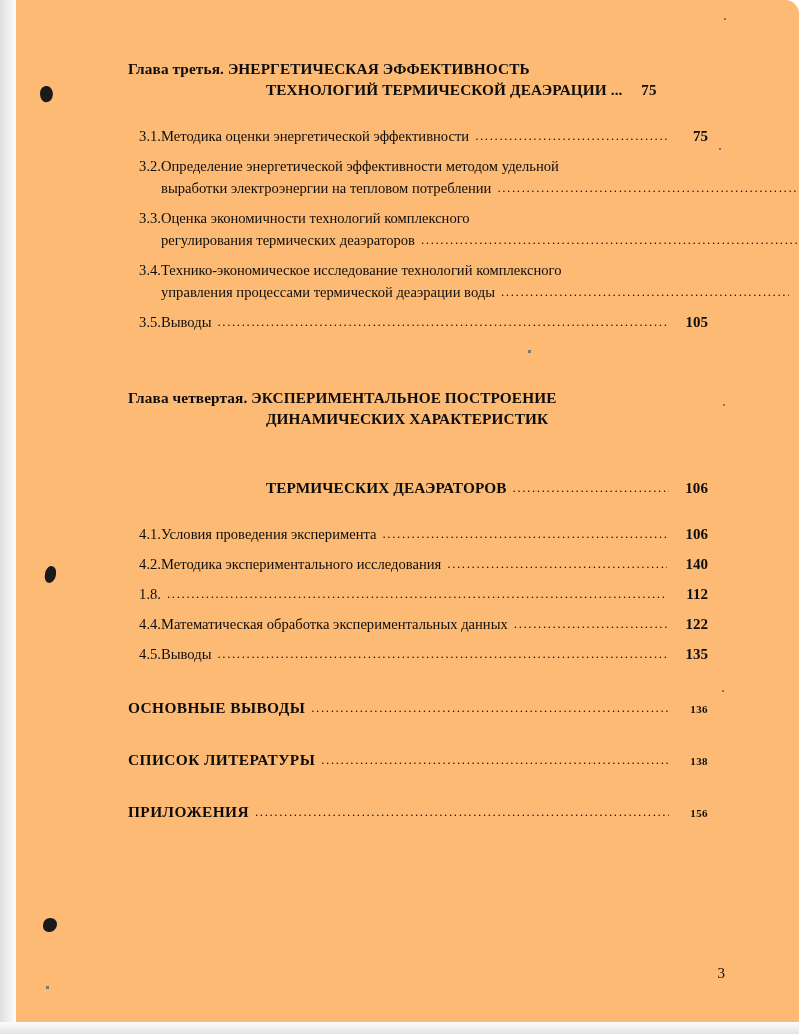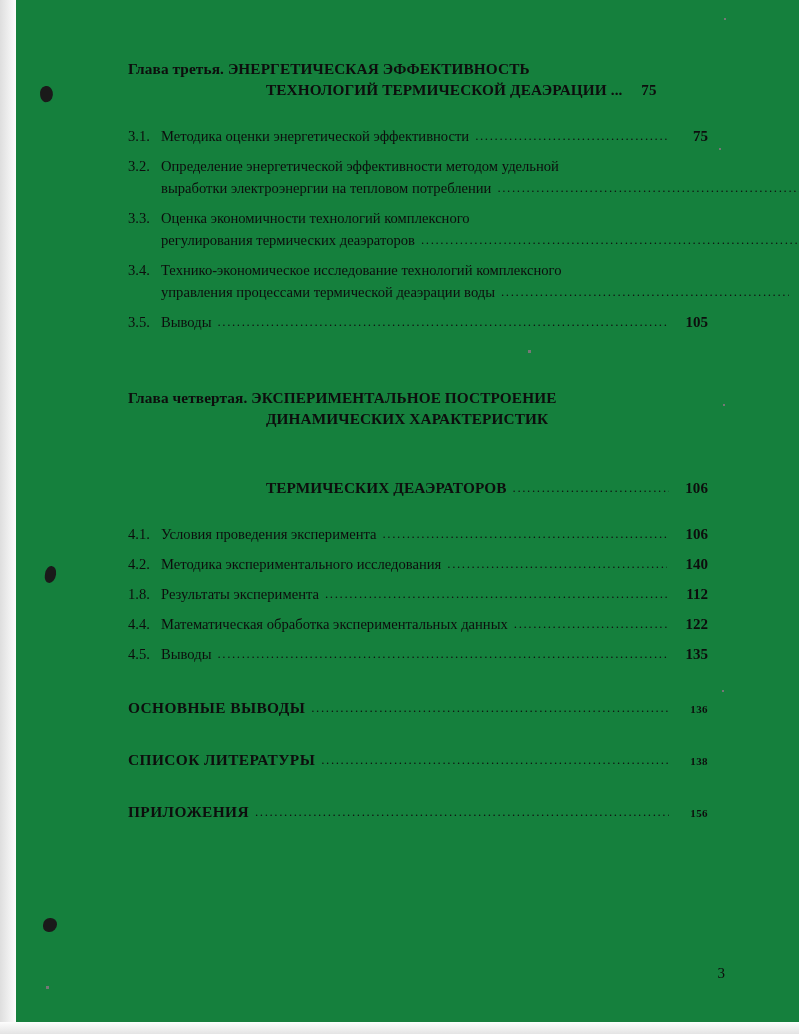--- a/index.html
+++ b/index.html
@@ -11,21 +11,22 @@
     width: 799px;
     height: 1034px;
     position: relative;
     font-family: "Liberation Serif", serif;
     color: #0d0d0d;
     overflow: hidden;
   }
   .page {
     position: absolute;
     inset: 0;
-    background: #15803d;
+    background: #fdba74;
+    border-radius: 14px;
   }
   
   .scan-edge-left {
     position: absolute;
     left: 0; top: 0;
     width: 16px; height: 1034px;
     background: linear-gradient(to right, #dedede, #fdfdfd);
   }
   .scan-edge-bottom {
     position: absolute;
@@ -85,20 +86,21 @@
   .entry {
     display: flex;
     align-items: baseline;
     font-size: 14.6px;
     line-height: 22px;
     margin-bottom: 7px;
   }
   .entry .num {
     width: 33px;
     flex: none;
+    text-align: right;
   }
   .entry .body {
     flex: 1;
     display: flex;
     flex-wrap: wrap;
     align-items: baseline;
   }
   .entry .label {
     white-space: pre-wrap;
   }
@@ -287,21 +289,20 @@
       <span class="entry-inner">
         <span class="label">Методика экспериментального исследования</span>
         <span class="dots">................................................................................................................</span>
         <span class="pageno">140</span>
       </span>
     </div>
 
     <div class="entry">
       <span class="num">1.8.</span>
       <span class="entry-inner">
-        <span class="label">Результаты эксперимента</span>
         <span class="dots">................................................................................................................</span>
         <span class="pageno">112</span>
       </span>
     </div>
 
     <div class="entry">
       <span class="num">4.4.</span>
       <span class="entry-inner">
         <span class="label">Математическая обработка экспериментальных данных</span>
         <span class="dots">................................................................................................................</span>

